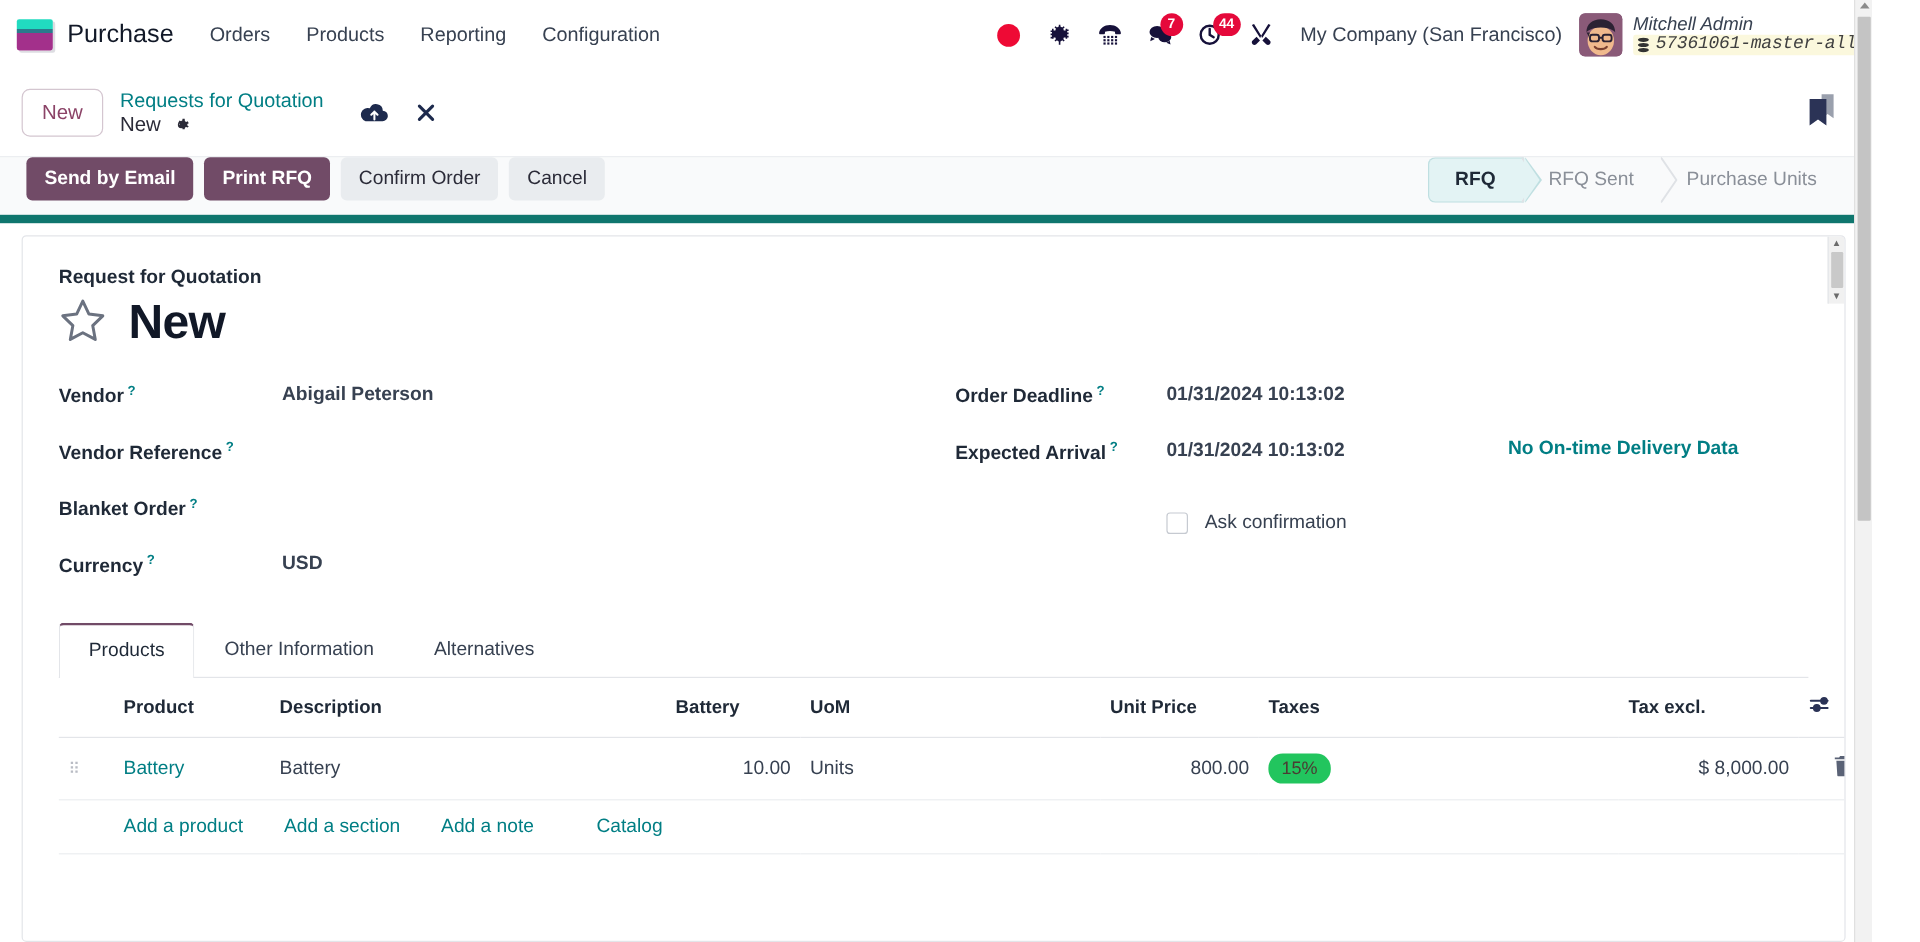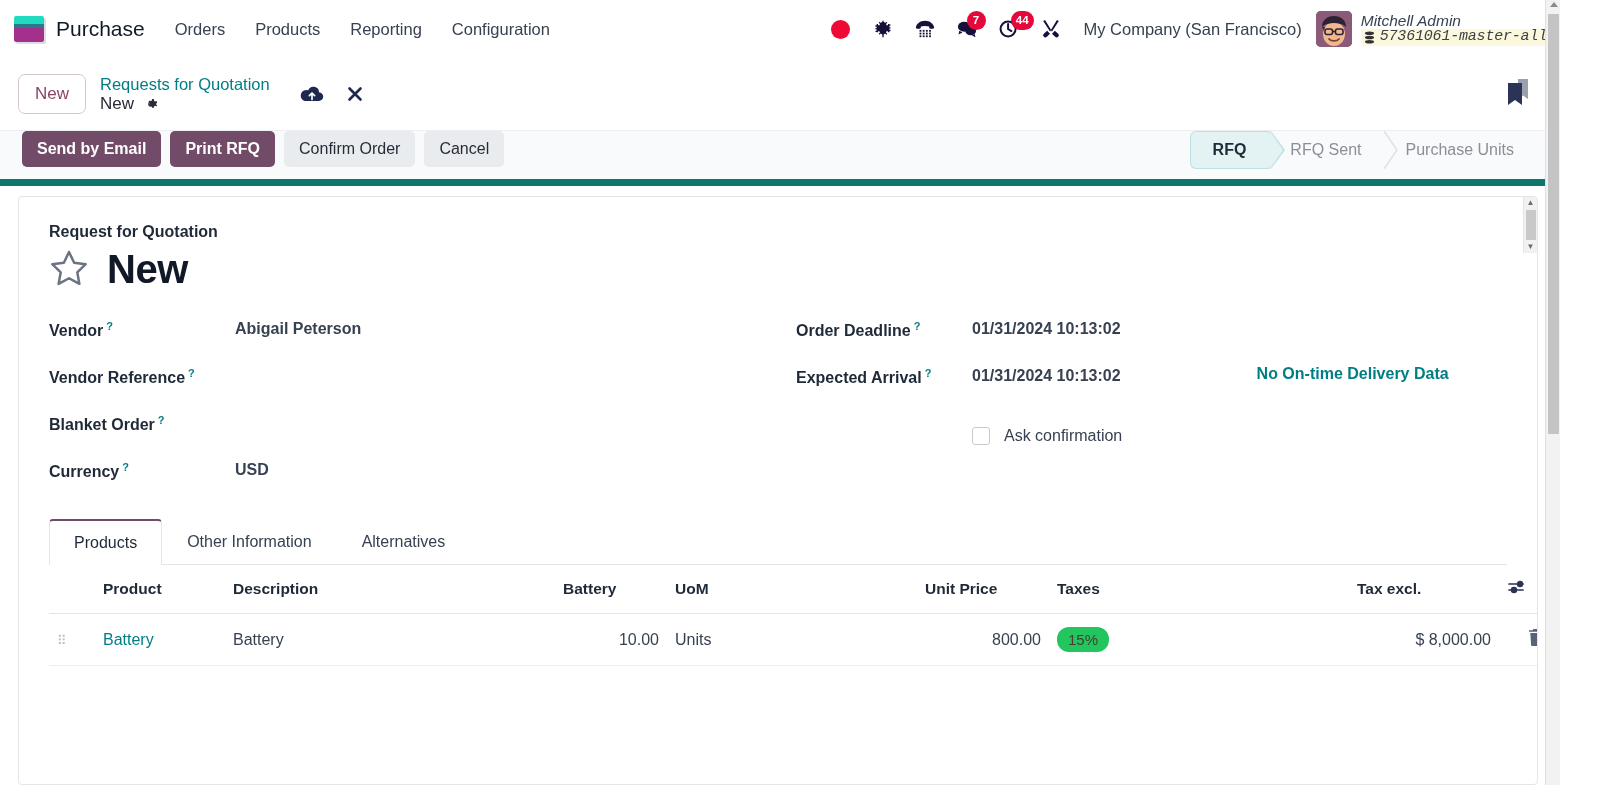--- a/index.html
+++ b/index.html
@@ -476,20 +476,31 @@
                 <td class="c-subtotal num">$ 8,000.00</td>
                 <td class="c-opt num">
                   <span class="trash">
                     <svg width="15" height="17" viewBox="0 0 15 17" fill="#5a6276">
                       <path d="M5.4 0h4.2l.8 1.3H14v1.5H1V1.3h3.6z"></path>
                       <path d="M2.3 4h10.4l-.8 12.2a.9.9 0 0 1-.9.8H4a.9.9 0 0 1-.9-.8z"></path>
                     </svg>
                   </span>
                 </td>
               </tr>
+              <tr class="add-row">
+                <td></td>
+                <td colspan="8">
+                  <div class="add-links">
+                    <span class="add-link">Add a product</span>
+                    <span class="add-link">Add a section</span>
+                    <span class="add-link">Add a note</span>
+                    <span class="add-link catalog">Catalog</span>
+                  </div>
+                </td>
+              </tr>
             </tbody>
           </table>
         </div>
       </div>
 
     </div>
   </div>
 
   <div class="page-scroll">
     <span class="arrow-up"></span>

